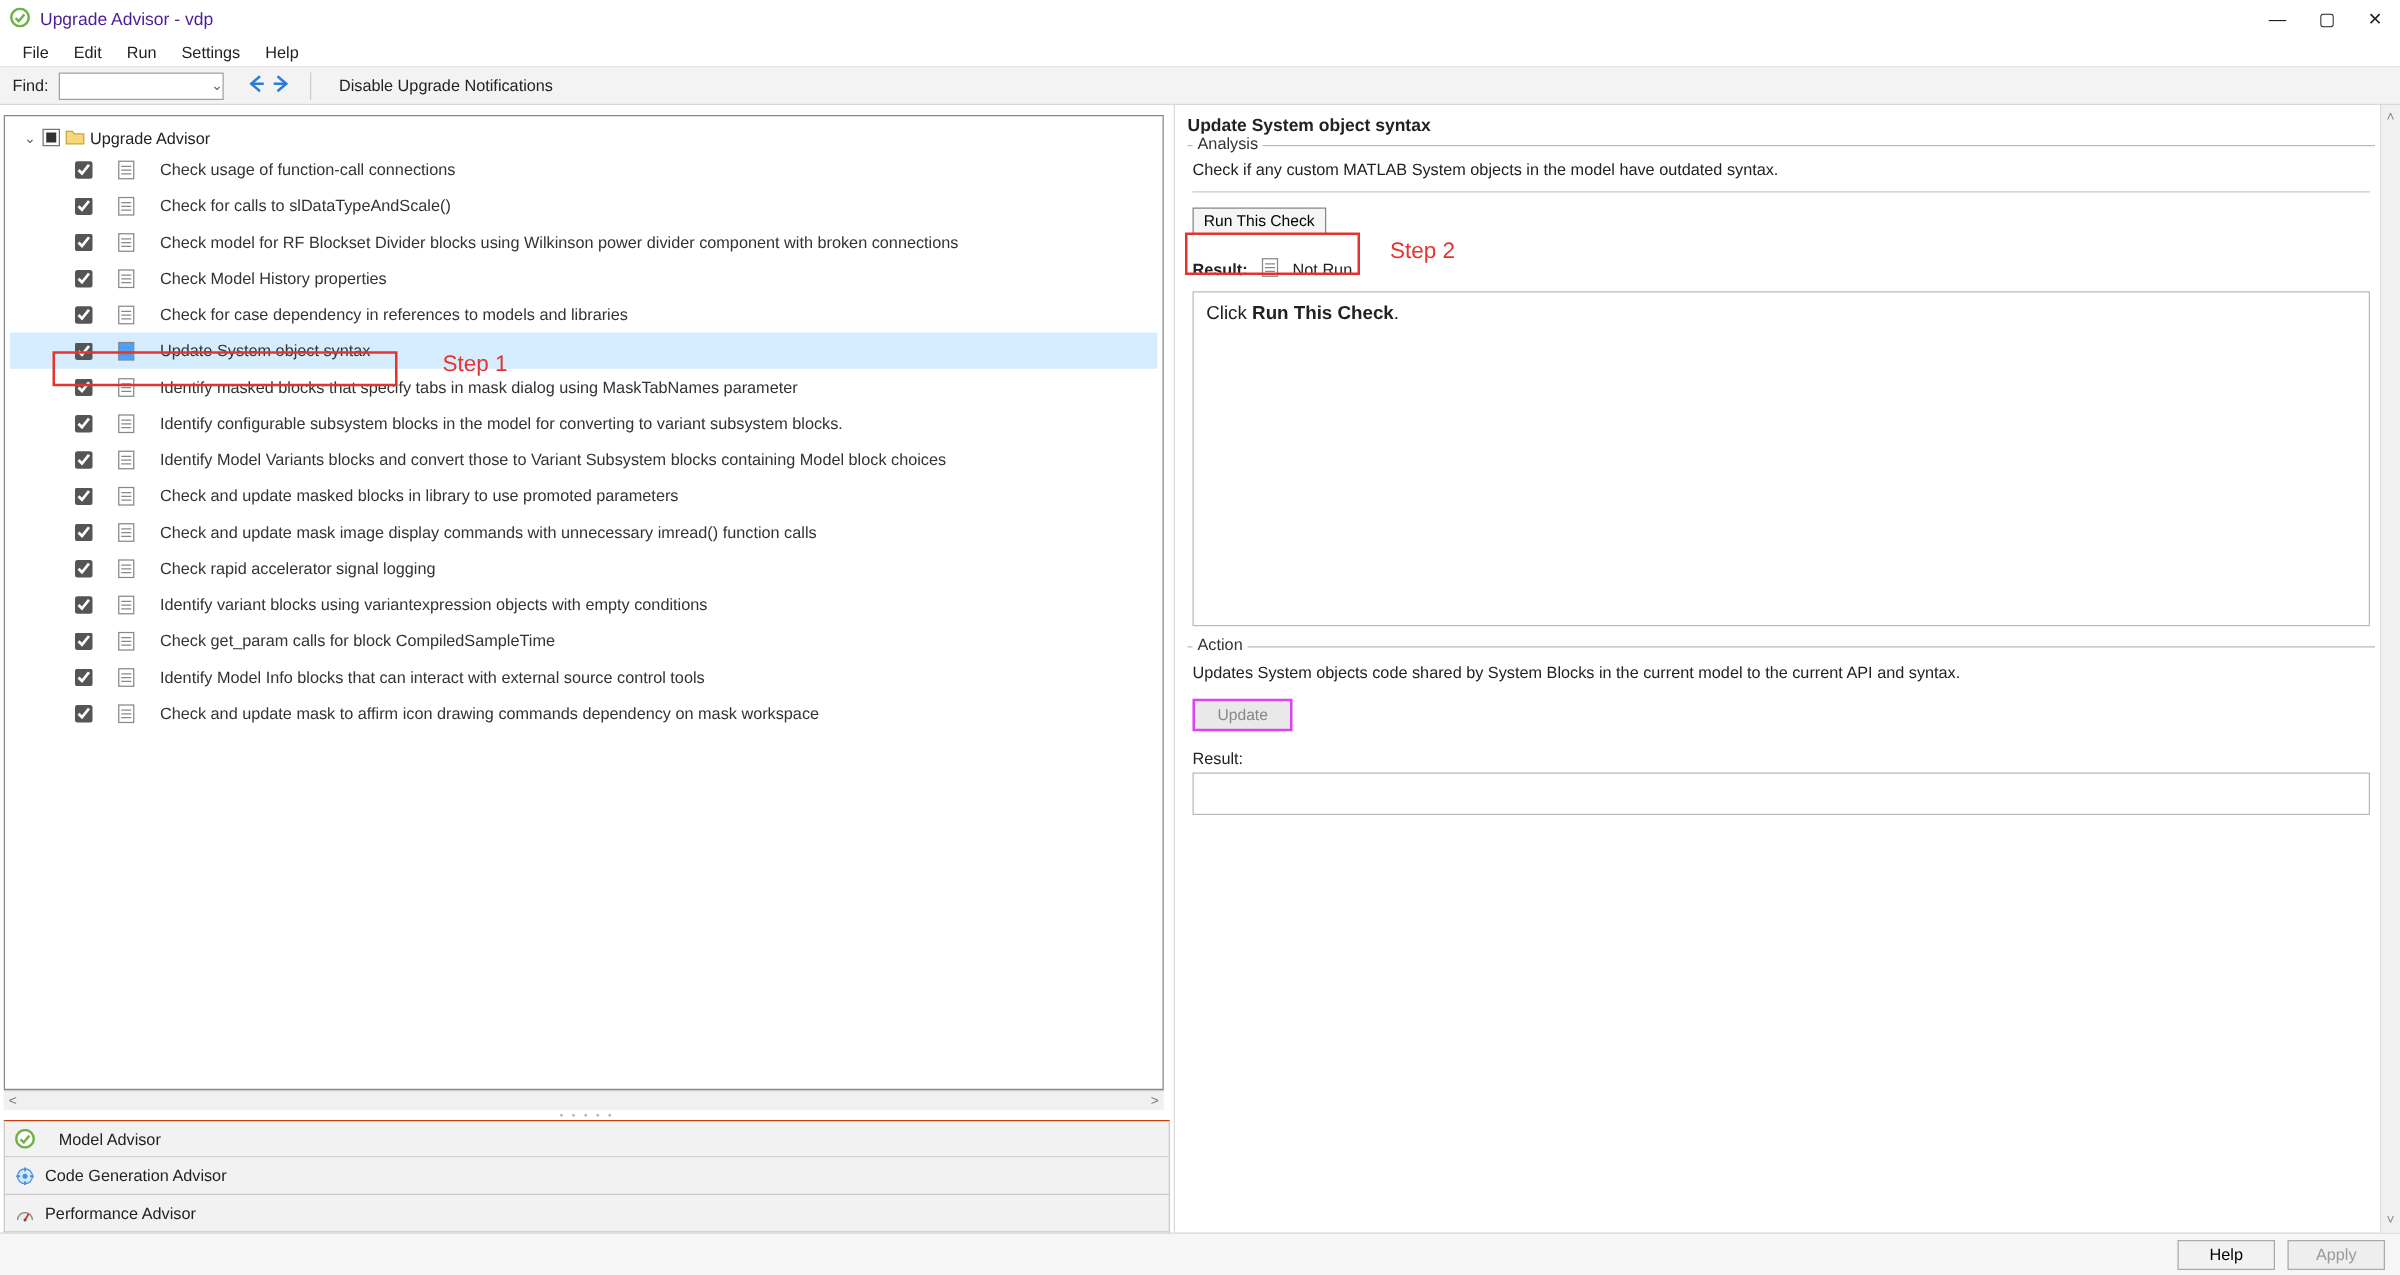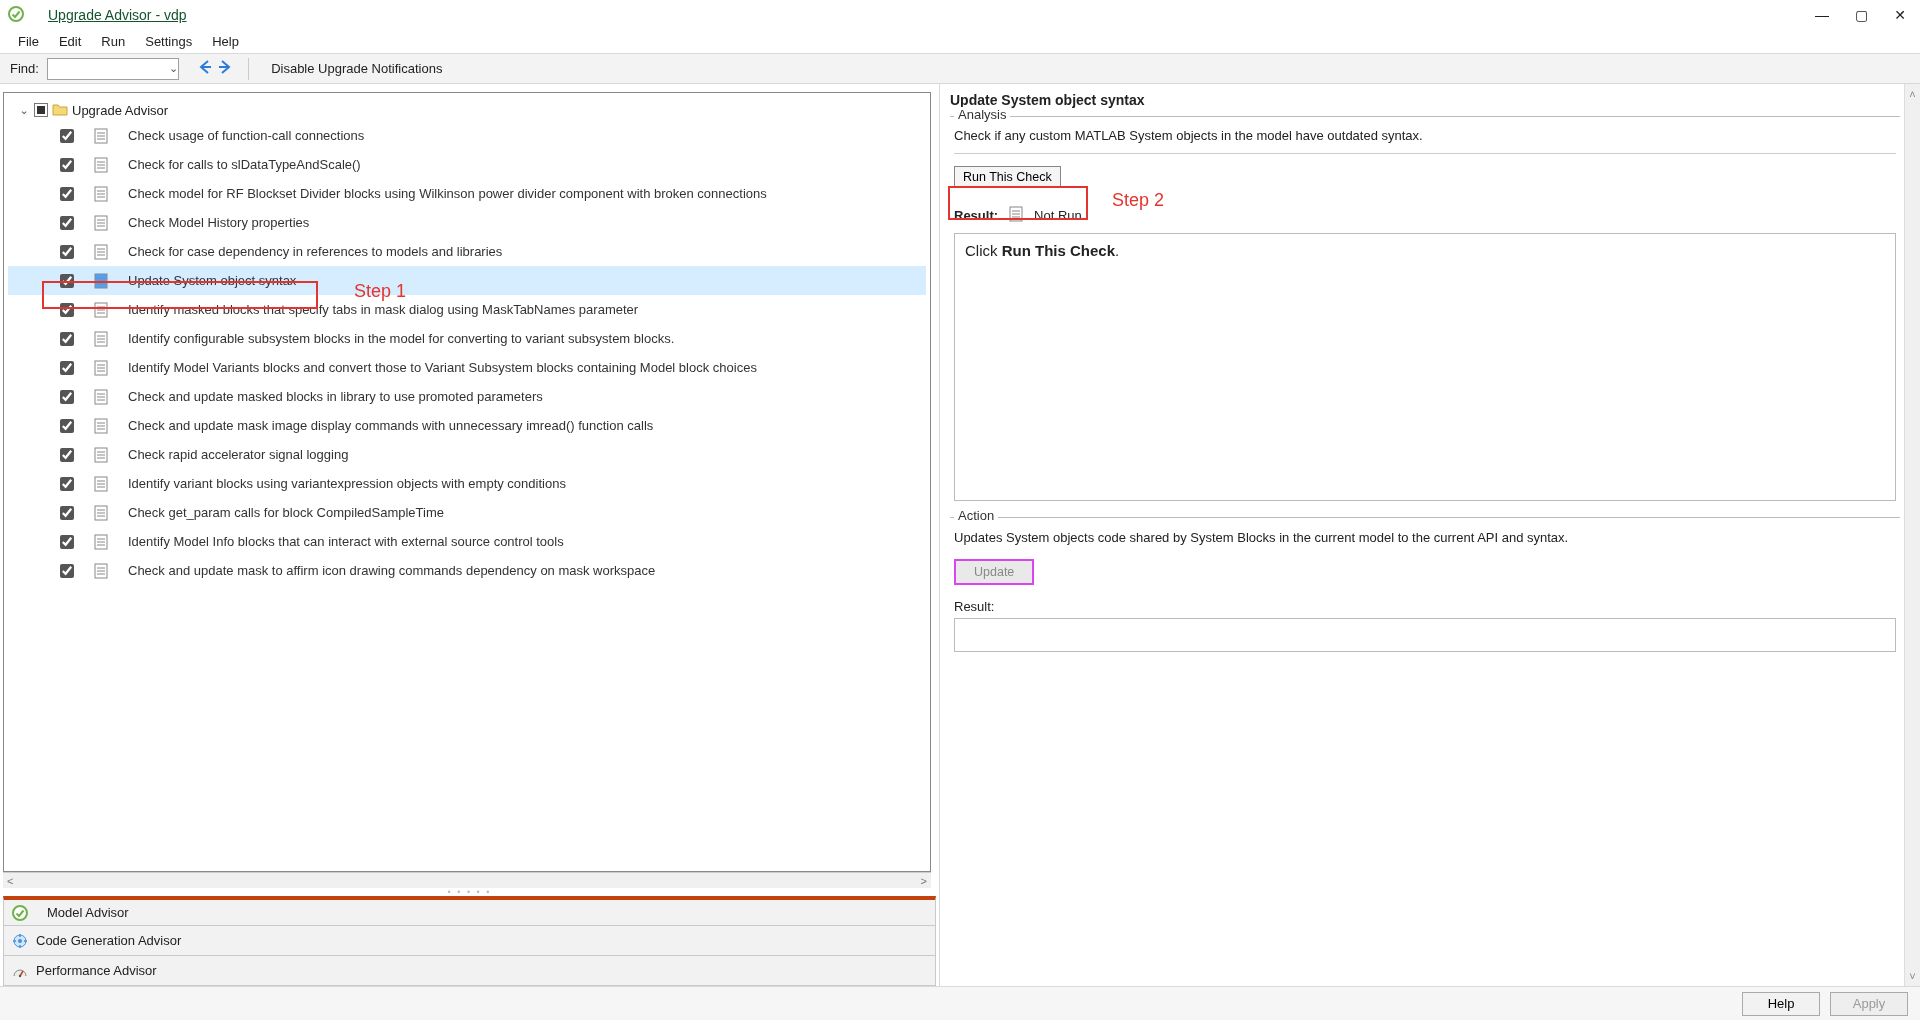--- a/index.html
+++ b/index.html
@@ -1,21 +1,21 @@
 <!DOCTYPE html>
 <html><head>
 <meta charset="utf-8">
 <style>
 * { box-sizing: border-box; margin: 0; padding: 0; font-family: "Segoe UI", Tahoma, sans-serif; }
 html, body { height: 100%; background: #fff; color: #222; font-size: 13px; }
 
 
 .titlebar { display:flex; align-items:center; height:30px; padding:0 8px; }
 .titlebar .app-icon svg { width:16px; height:16px; }
-.titlebar .title { margin-left:24px; font-size:14px; color:#14532d;text-decoration:underline; }
+.titlebar .title { margin-left:8px; font-size:14px; color:#4c1d95; }
 .titlebar .win-controls { margin-left:auto; display:flex; gap:26px; padding-right:6px; color:#222; }
 .titlebar .win-controls span { font-size:14px; cursor:default; }
 
 
 .menubar { height:24px; display:flex; align-items:center; padding:0 8px; border-bottom:1px solid #d9d9d9; }
 .menubar .menu-item { padding:3px 10px; font-size:13px; color:#222; cursor:default; }
 
 
 .toolbar { height:30px; background:#f3f3f3; border-bottom:1px solid #d9d9d9; display:flex; align-items:center; padding:0 10px; gap:8px; }
 .toolbar .lbl { font-size:13px; }
@@ -51,21 +51,21 @@
 
 .callout-step1 { position:absolute; left:38px; top:188px; width:276px; height:28px; border:2px solid #e3342f; pointer-events:none; }
 .step1-label { position:absolute; left:350px; top:188px; font-size:18px; color:#e3342f; font-weight:400; }
 
 .tree-hscroll { height:16px; border-top:1px solid #ccc; background:#f0f0f0; display:flex; align-items:center; justify-content:space-between; padding:0 4px; font-size:11px; color:#777; margin:0 8px 0 3px; }
 .tree-resize-grip { height:8px; display:flex; align-items:center; justify-content:center; color:#bbb; font-size:9px; letter-spacing:2px; }
 
 
 .advisor-list { margin:0 3px 0 3px; }
 .advisor-row { height:30px; border:1px solid #c9c9c9; border-top:none; background:#f2f2f2; display:flex; align-items:center; gap:8px; padding:0 8px; font-size:13px; cursor:default; }
-.advisor-row:first-child { border-top:4px solid #c2410c;gap:19px; }
+.advisor-row:first-child { border-top:1px solid #c2410c;gap:19px; }
 .advisor-row .adv-icon { width:16px; height:16px; display:block; }
 
 
 .right-inner { flex:1; padding:8px 4px 4px 10px; overflow:auto; position:relative; }
 .right-scroll { width:16px; border-left:1px solid #ddd; background:#f0f0f0; display:flex; flex-direction:column; align-items:center; justify-content:space-between; padding:4px 0; color:#888; font-size:11px; }
 .panel-title { font-weight:700; font-size:14px; }
 .fieldset { border:none; border-top:1px solid #bbb; margin-top:8px; padding:8px 4px 8px 4px; position:relative; }
 .fieldset > .legend { position:relative; top:-18px; background:#fff; display:inline-block; padding:0 4px; font-size:13px; color:#333; }
 .fieldset .content { margin-top:-12px; }
 .analysis-text { font-size:13px; color:#222; margin-bottom:10px; }

